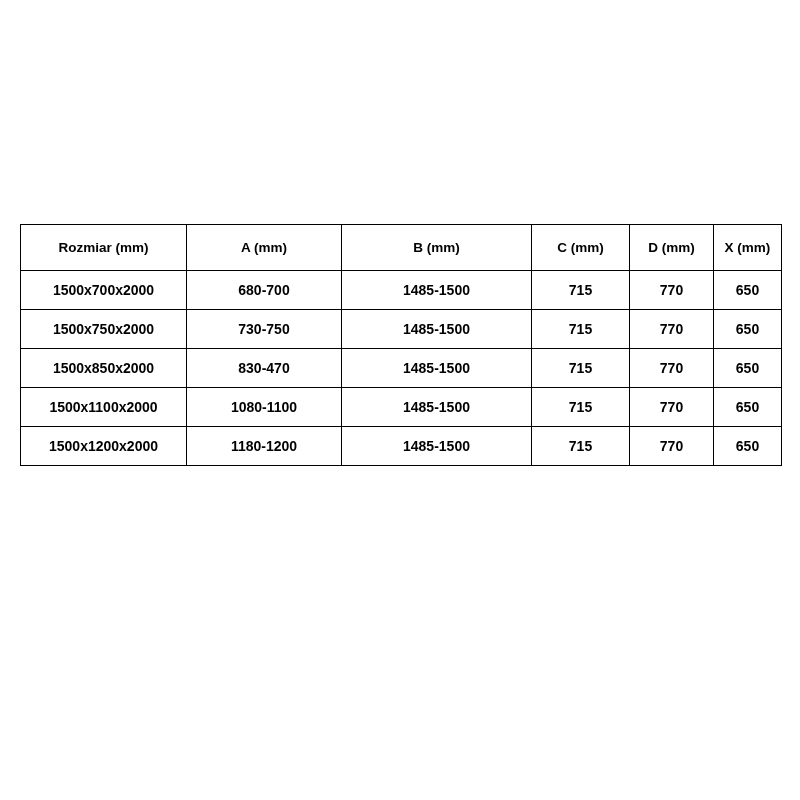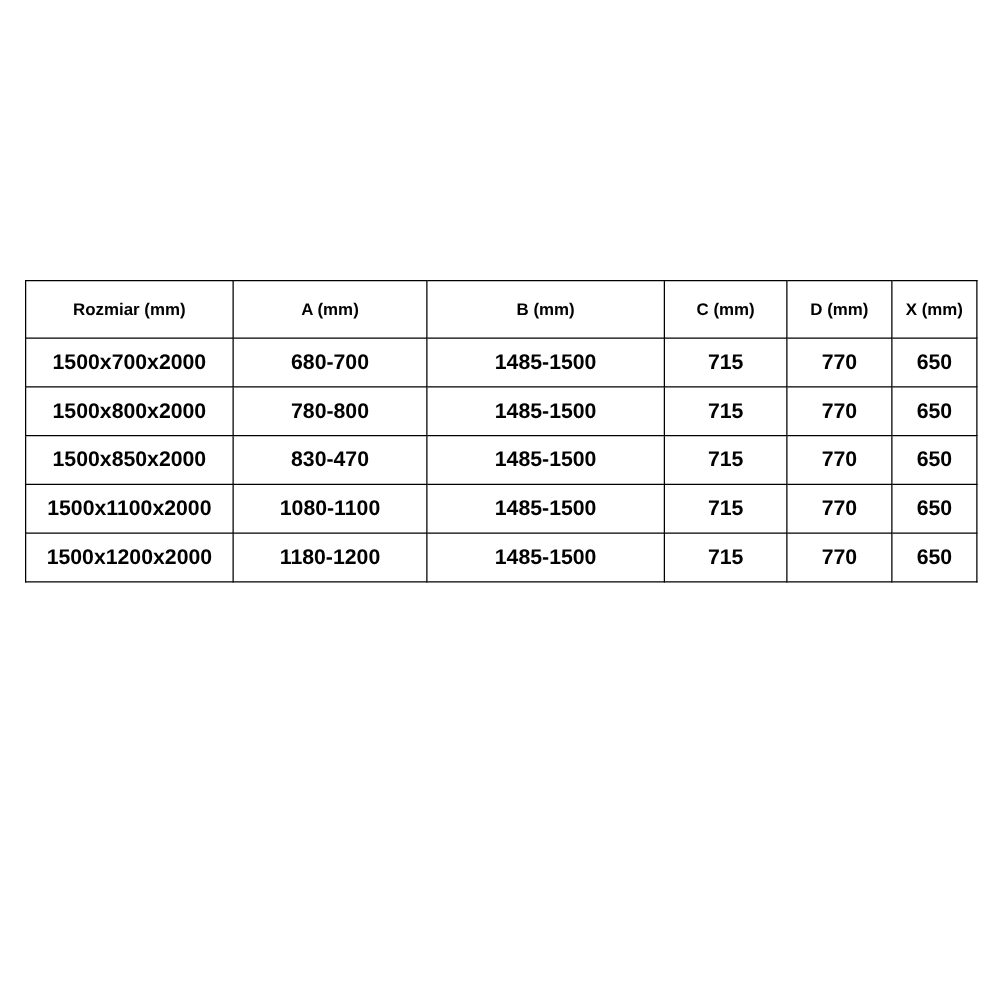--- a/index.html
+++ b/index.html
@@ -31,21 +31,21 @@
   table.spec {
     border-collapse: collapse;
     width: 761px;
     table-layout: fixed;
   }
   table.spec th,
   table.spec td {
     border: 1px solid #000000;
     text-align: center;
     vertical-align: middle;
-    font-size: 17px;
+    font-size: 14px;
     padding: 0;
     height: 38px;
     line-height: 38px;
     white-space: nowrap;
   }
   table.spec thead th {
     font-weight: bold;
     height: 45px;
     line-height: 45px;
     font-size: 13.5px;
@@ -88,22 +88,22 @@
       <tbody>
         <tr>
           <td>1500x700x2000</td>
           <td>680-700</td>
           <td>1485-1500</td>
           <td>715</td>
           <td>770</td>
           <td>650</td>
         </tr>
         <tr>
-          <td>1500x800x2000</td>
-          <td>780-800</td>
+          <td>1500x750x2000</td>
+          <td>730-750</td>
           <td>1485-1500</td>
           <td>715</td>
           <td>770</td>
           <td>650</td>
         </tr>
         <tr>
           <td>1500x850x2000</td>
           <td>830-470</td>
           <td>1485-1500</td>
           <td>715</td>

